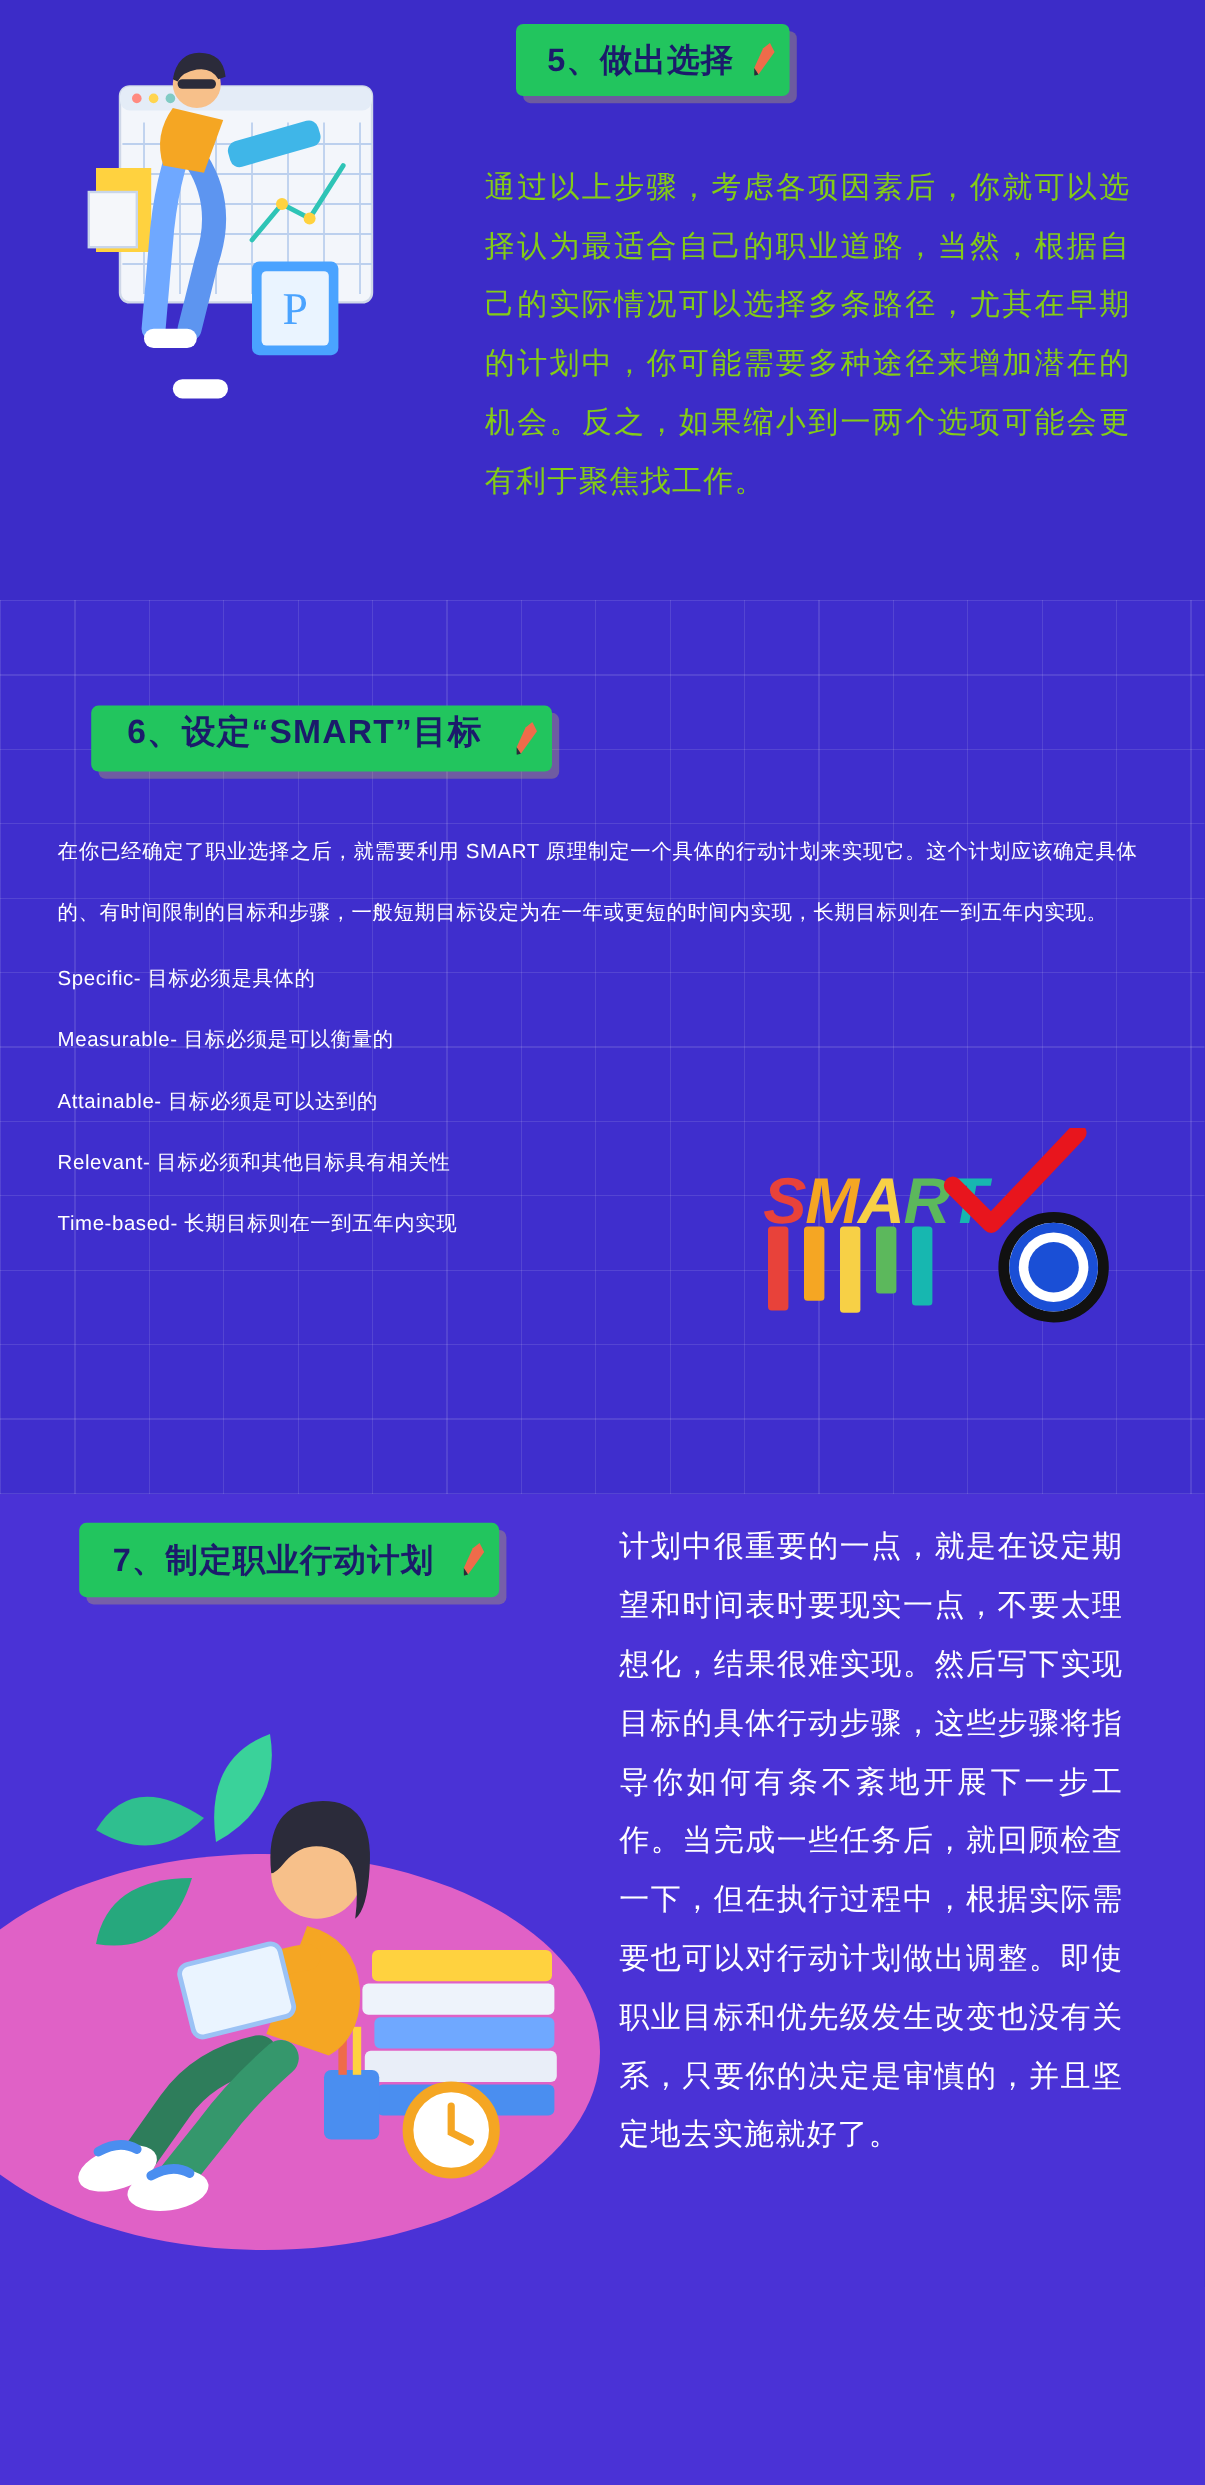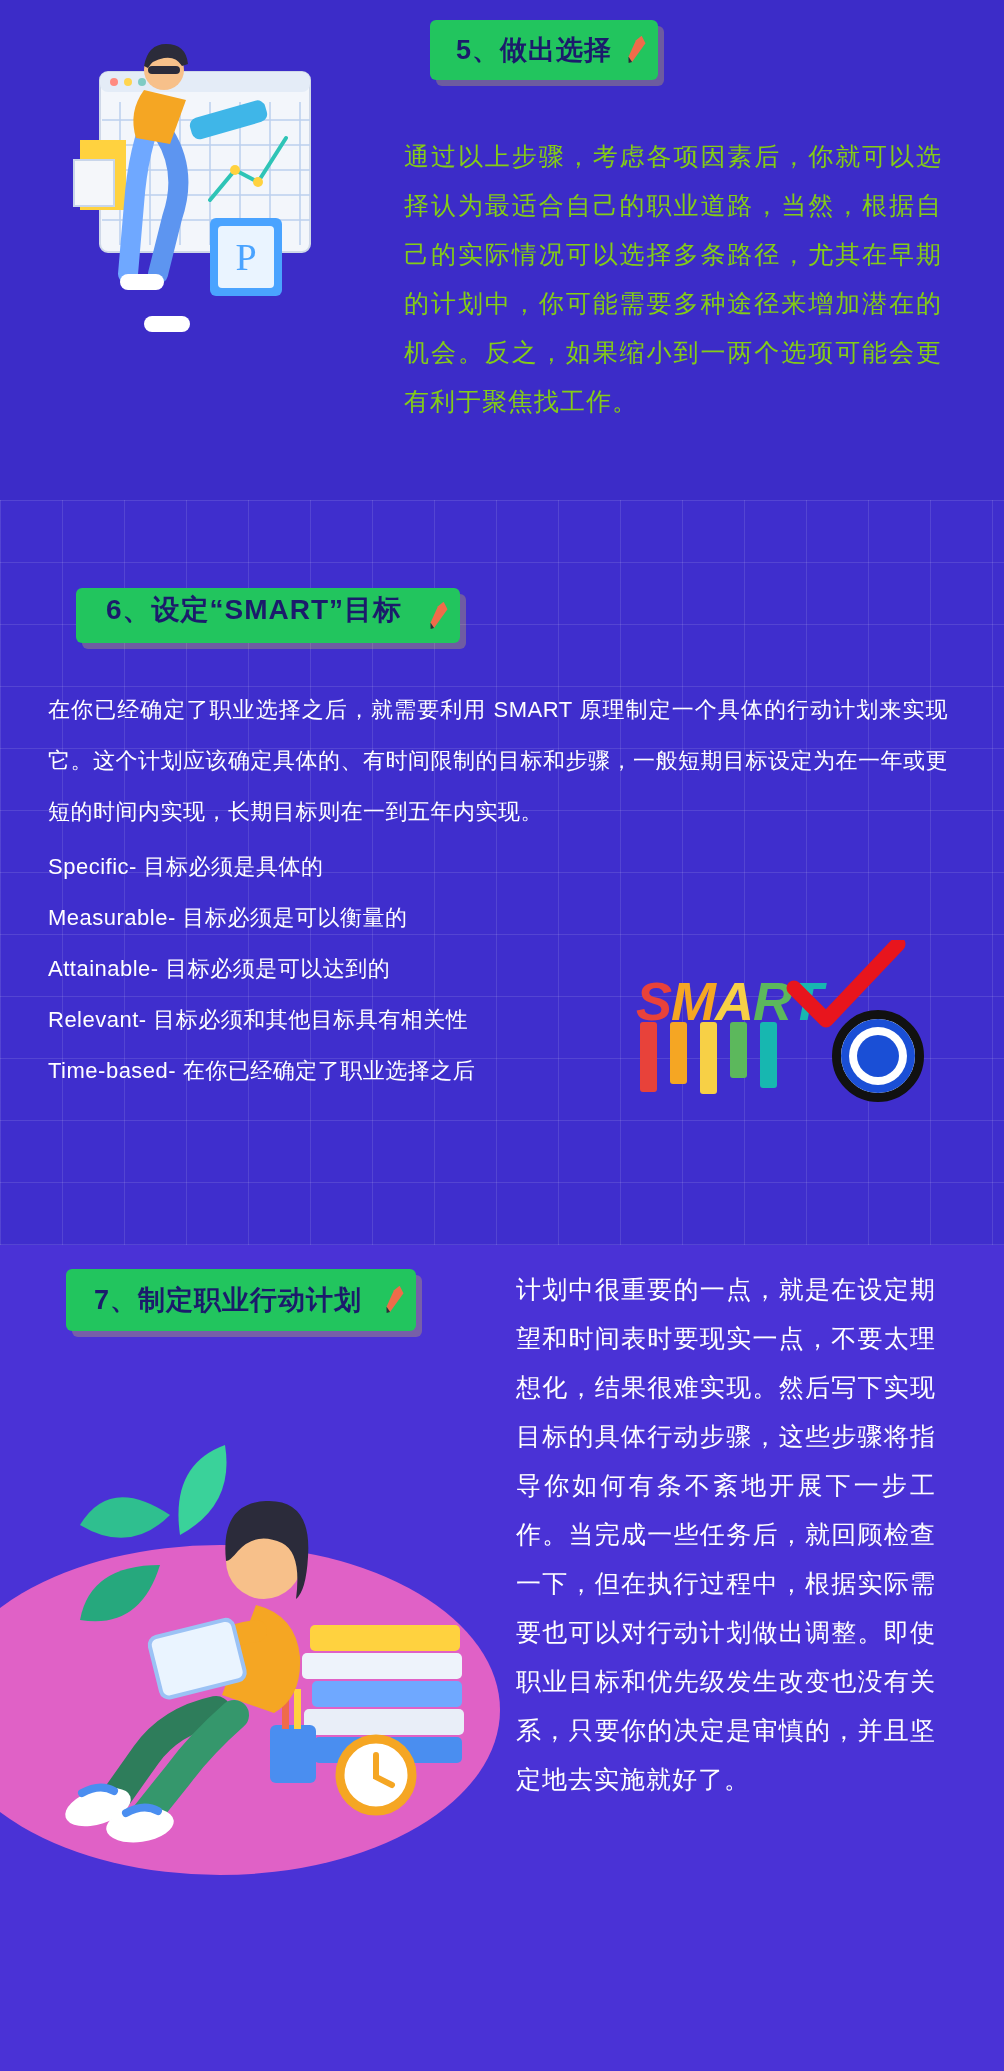--- a/index.html
+++ b/index.html
@@ -76,21 +76,21 @@
     position:absolute;
     left:76px;top:88px;
     font-size:28px;
     padding:3px 58px 14px 30px;
   }
   .sec6-body{
     position:absolute;
     left:48px;top:184px;
     width:900px;
     color:#ffffff;
-    font-size:22px;
+    font-size:17px;
     line-height:51px;
     letter-spacing:0.5px;
   }
   .sec6-body p{margin:0;}
   .sec6-body .para{text-align:justify;}
   .smart-list{margin-top:4px;}
   .smart-list div{white-space:nowrap;}
 
   
   .smartart{
@@ -243,21 +243,21 @@
       </svg>
     </div>
 
     <div class="sec6-body">
       <p class="para">在你已经确定了职业选择之后，就需要利用 SMART 原理制定一个具体的行动计划来实现它。这个计划应该确定具体的、有时间限制的目标和步骤，一般短期目标设定为在一年或更短的时间内实现，长期目标则在一到五年内实现。</p>
       <div class="smart-list">
         <div>Specific- 目标必须是具体的</div>
         <div>Measurable- 目标必须是可以衡量的</div>
         <div>Attainable- 目标必须是可以达到的</div>
         <div>Relevant- 目标必须和其他目标具有相关性</div>
-        <div>Time-based- 在你已经确定了职业选择之后</div>
+        <div>Time-based- 长期目标则在一到五年内实现</div>
       </div>
     </div>
 
     <div class="smartart">
       <div class="smart-word">
         <span>S</span><span>M</span><span>A</span><span>R</span><span>T</span>
       </div>
       <div class="bars">
         <i></i>
         <i></i>

